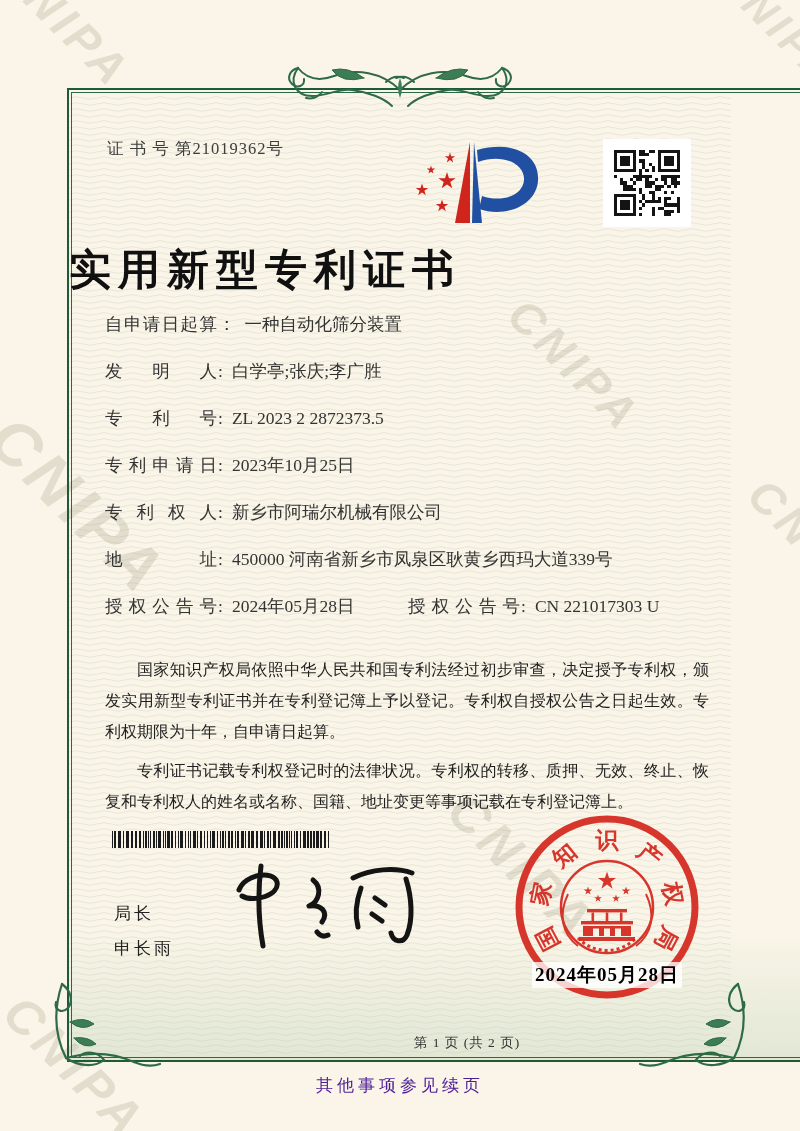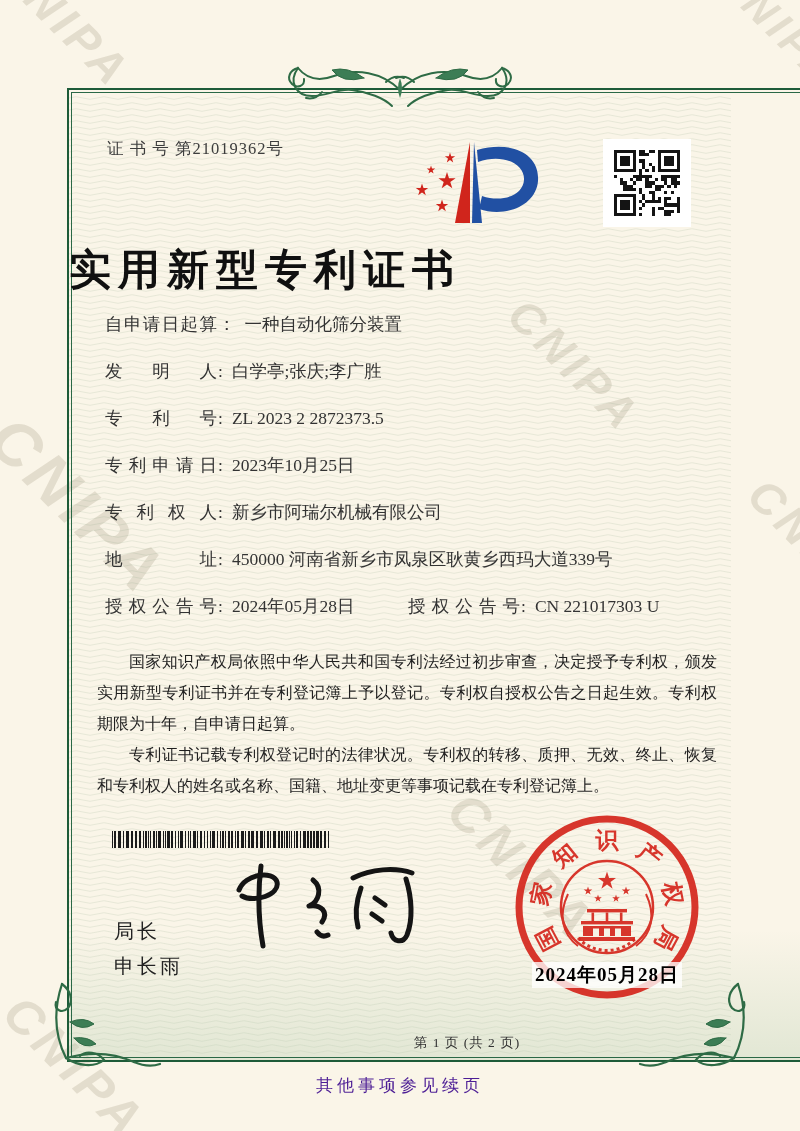--- a/index.html
+++ b/index.html
@@ -61,26 +61,26 @@
     display:inline-block;width:112px;text-align:justify;text-align-last:justify;
     vertical-align:baseline;
   }
   .fcolon{display:inline-block;margin-left:1px;}
   .fvalue{margin-left:9px;}
   .frow .cell2{position:absolute;left:303px;top:0;}
   .paras{
     position:absolute;left:28px;top:556px;width:620px;z-index:2;
     font-size:16px;line-height:31px;color:#1f1f1f;text-align:justify;
   }
-  .paras p{margin:0;text-indent:2em;}
+  .paras p{margin:8px;text-indent:2em;}
   .barcode{position:absolute;left:43px;top:740px;z-index:2;}
   .sig-titles{
-    position:absolute;left:45px;top:824px;z-index:2;
+    position:absolute;left:45px;top:806px;z-index:2;
     font-family:"Liberation Sans","DejaVu Sans",sans-serif;
-    font-size:20px;color:#222;letter-spacing:3px;
+    font-size:17px;color:#222;letter-spacing:3px;
   }
   .sig-titles div{height:35px;line-height:35px;}
   .sig-script{position:absolute;left:156px;top:768px;z-index:2;}
   .seal{position:absolute;left:443px;top:722px;width:190px;height:190px;z-index:3;}
   .seal svg{display:block;}
   .seal-date{
     position:absolute;left:50%;top:150px;transform:translateX(-50%);
     font-size:19px;font-weight:bold;color:#000;background:rgba(255,255,255,0.78);
     padding:0 3px;white-space:nowrap;z-index:4;letter-spacing:1px;
   }

